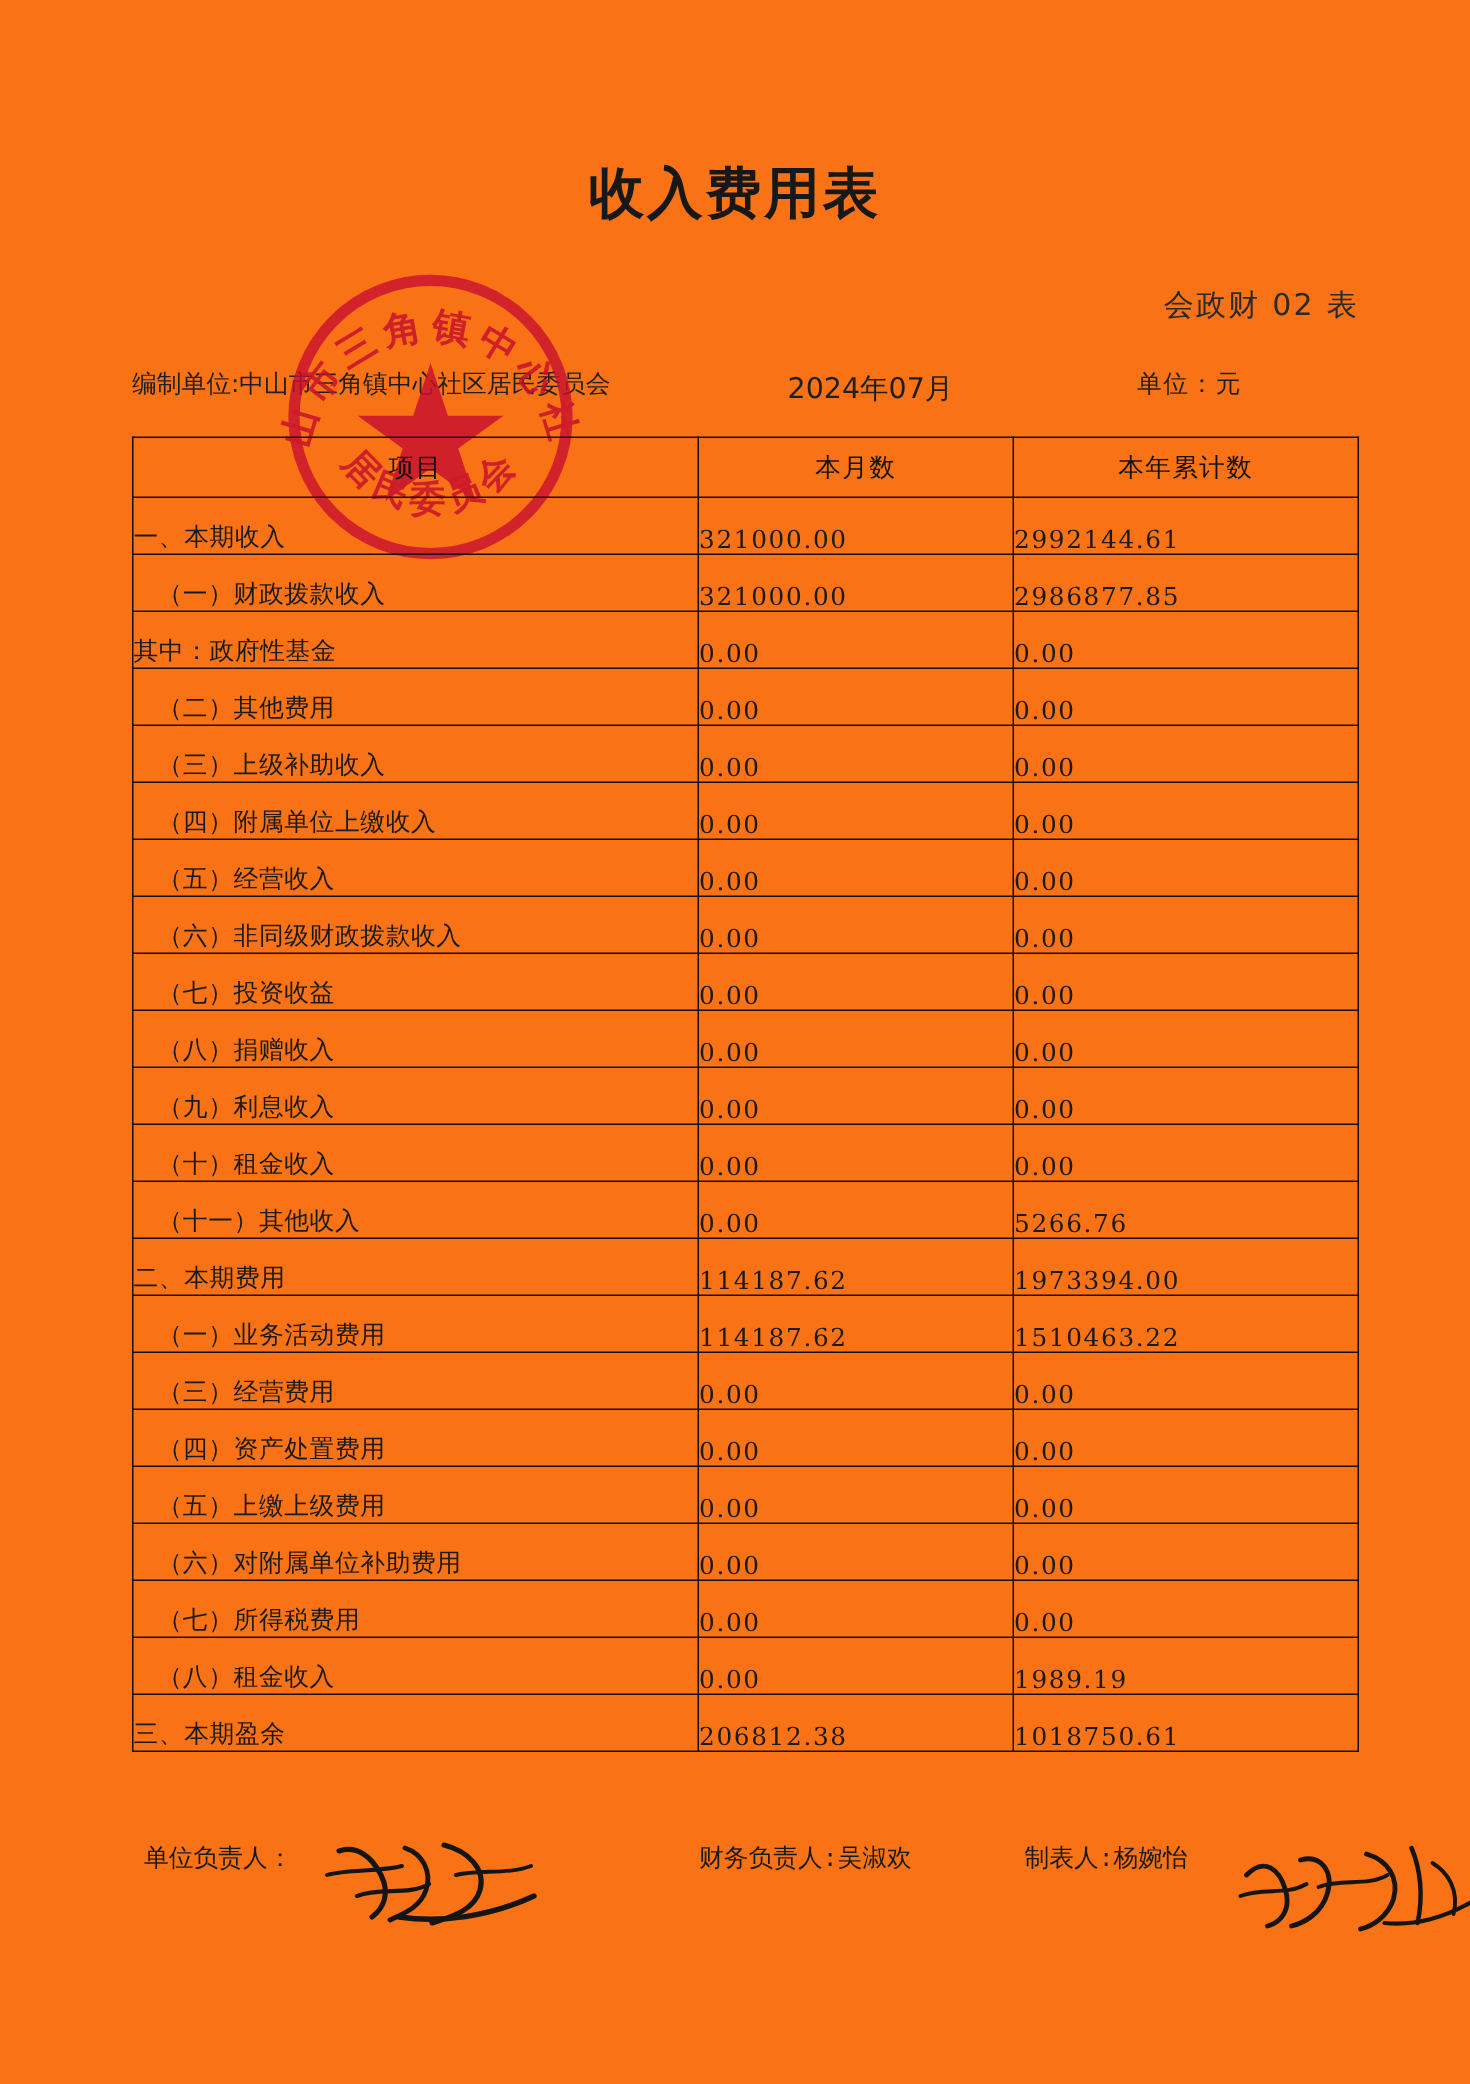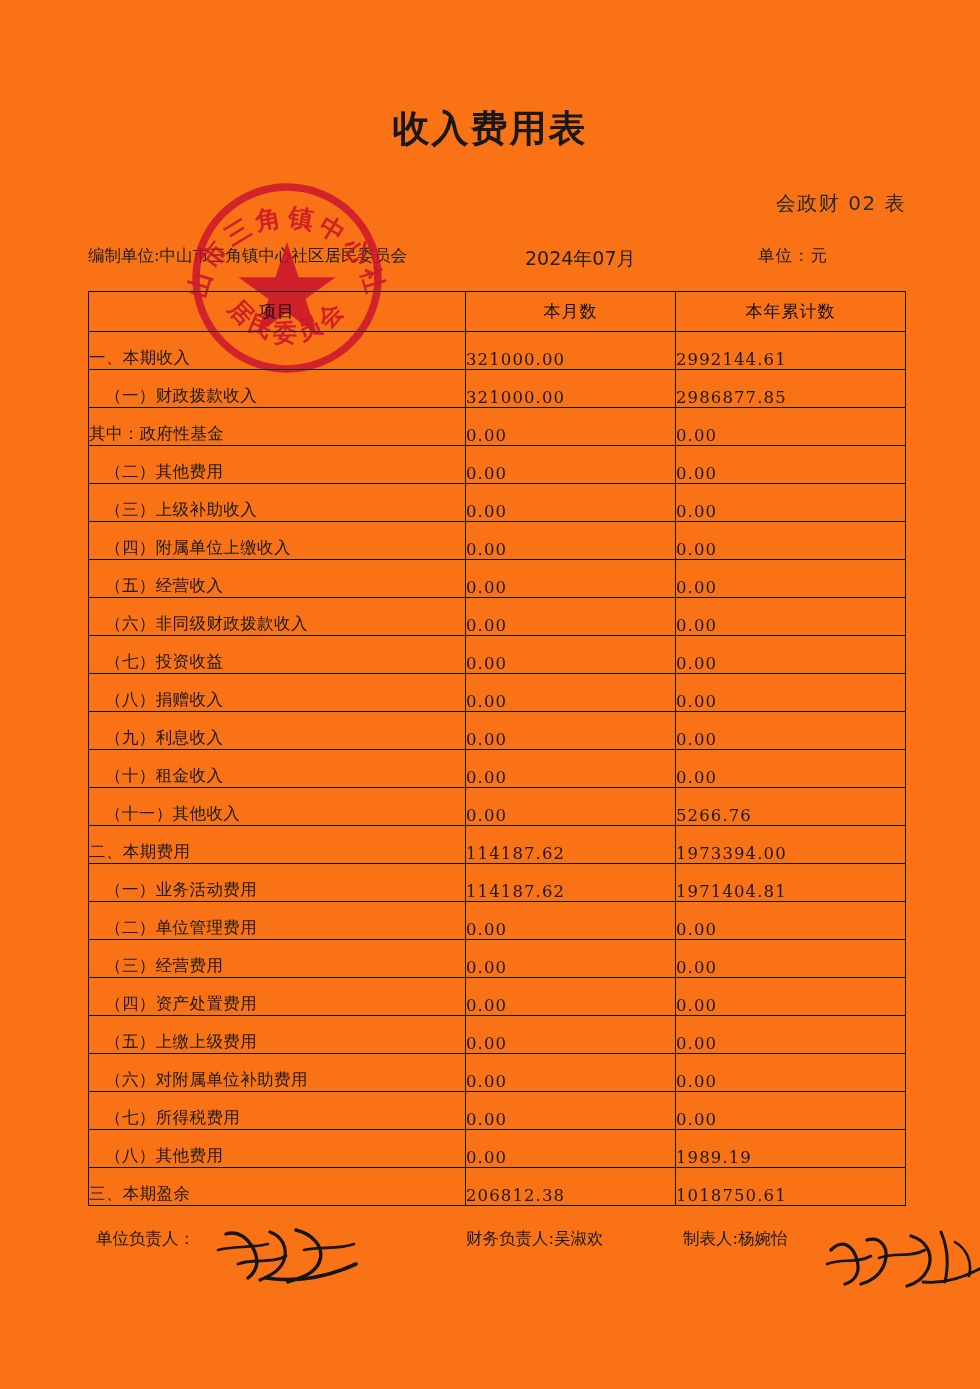--- a/index.html
+++ b/index.html
@@ -159,21 +159,21 @@
   .sig-finance   { left: 378px; }
   .sig-preparer  { left: 595px; }
 
   .sig-ink {
     position: absolute;
     pointer-events: none;
   }
   .sig-ink-1 { left: 120px; top: -8px; }
   .sig-ink-2 { left: 735px; top: -4px; }
 
-  .label { white-space: nowrap; }
+  .label { white-space: nowrap; font-family: Liberation Mono, monospace; }
 </style>
 </head>
 <body>
 
 <div id="page">
 
   <div class="doc-title">收入费用表</div>
 
   <div class="form-code">会政财 02 表</div>
 
@@ -279,26 +279,21 @@
             <td class="num">5266.76</td>
           </tr>
           <tr>
             <td class="item">二、本期费用</td>
             <td class="num">114187.62</td>
             <td class="num">1973394.00</td>
           </tr>
           <tr>
             <td class="item indent">（一）业务活动费用</td>
             <td class="num">114187.62</td>
-            <td class="num">1971404.81</td>
-          </tr>
-          <tr>
-            <td class="item indent">（二）单位管理费用</td>
-            <td class="num">0.00</td>
-            <td class="num">0.00</td>
+            <td class="num">1510463.22</td>
           </tr>
           <tr>
             <td class="item indent">（三）经营费用</td>
             <td class="num">0.00</td>
             <td class="num">0.00</td>
           </tr>
           <tr>
             <td class="item indent">（四）资产处置费用</td>
             <td class="num">0.00</td>
             <td class="num">0.00</td>
@@ -312,21 +307,21 @@
             <td class="item indent">（六）对附属单位补助费用</td>
             <td class="num">0.00</td>
             <td class="num">0.00</td>
           </tr>
           <tr>
             <td class="item indent">（七）所得税费用</td>
             <td class="num">0.00</td>
             <td class="num">0.00</td>
           </tr>
           <tr>
-            <td class="item indent">（八）其他费用</td>
+            <td class="item indent">（八）租金收入</td>
             <td class="num">0.00</td>
             <td class="num">1989.19</td>
           </tr>
           <tr>
             <td class="item">三、本期盈余</td>
             <td class="num">206812.38</td>
             <td class="num">1018750.61</td>
           </tr>
         </tbody>
     </table>

